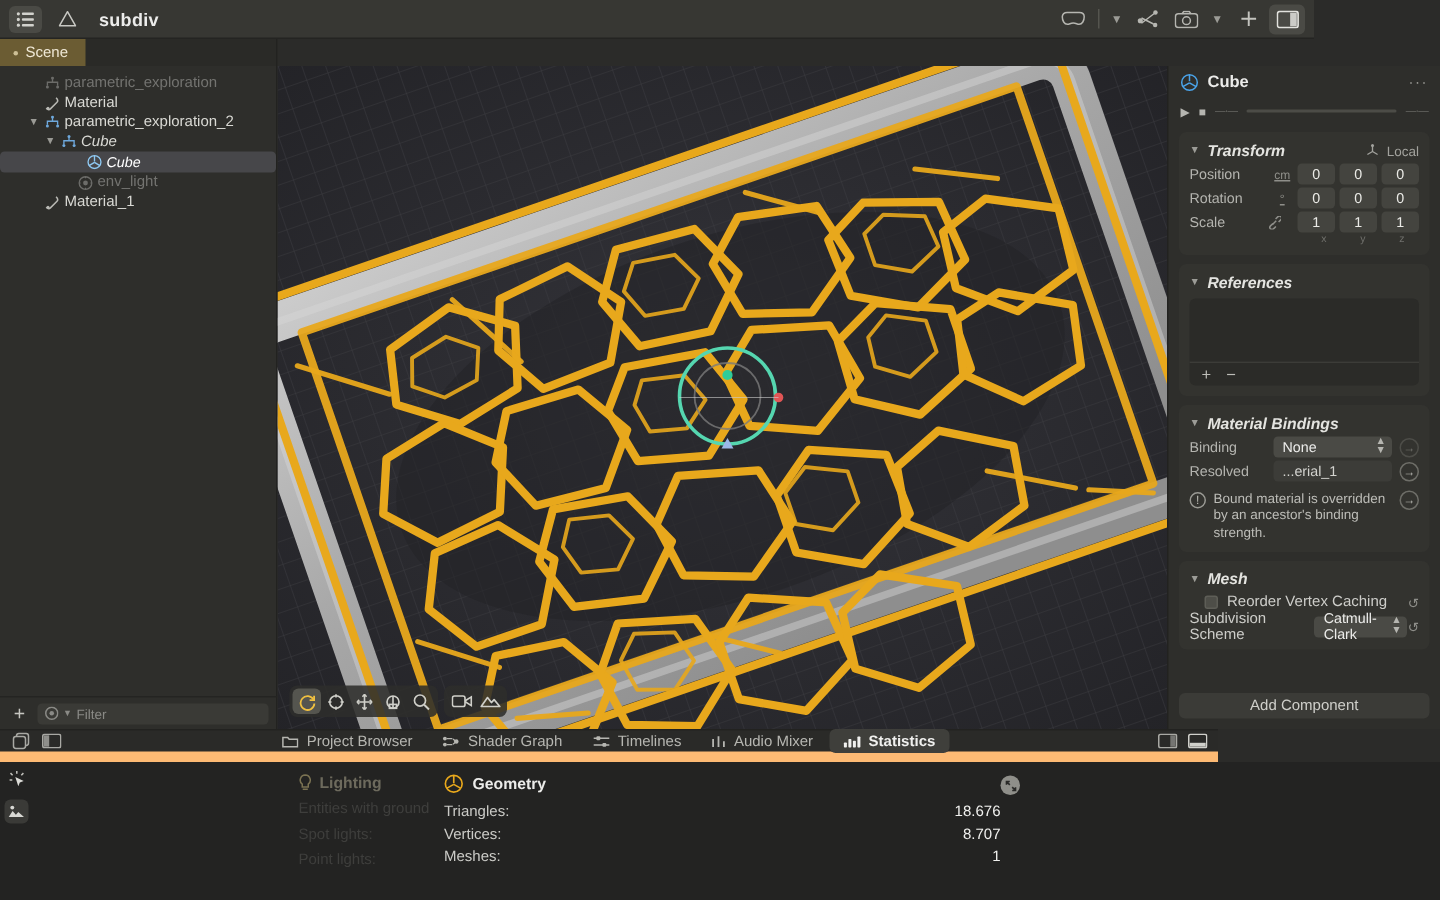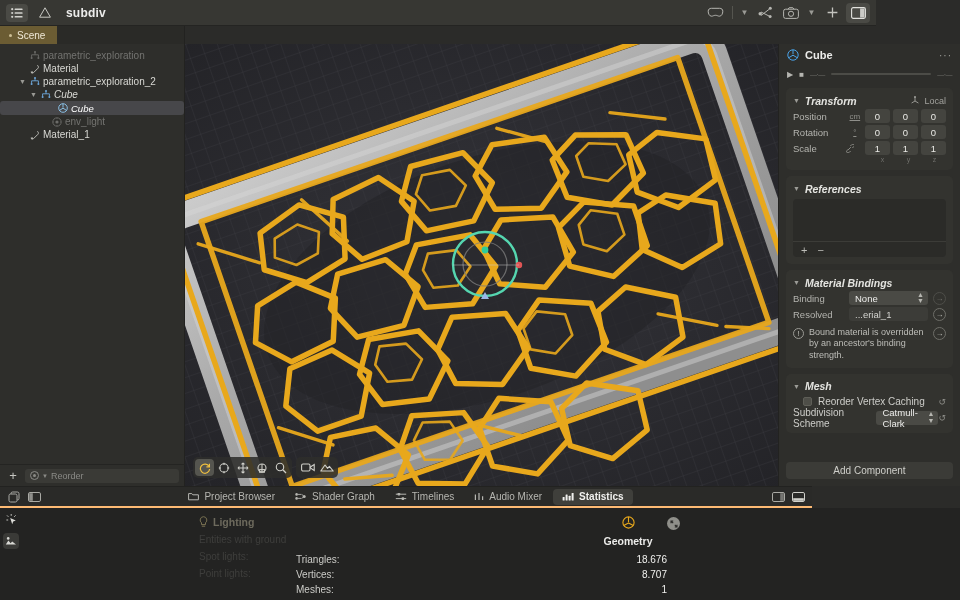--- a/index.html
+++ b/index.html
@@ -144,21 +144,21 @@
   .revert { margin-left:auto; color:#8e8e89; font-size:9px; }
   .addcomp {
     position:absolute; left:7px; right:7px; bottom:7px; height:17px;
     background:#3b3b37; border-radius:4px; display:flex; align-items:center;
     justify-content:center; color:#cfcfca; font-size:10px;
   }
 
   
   .tabbar {
     position:absolute; left:0; top:486px; width:812px; height:22px;
-    background:#2a2a28; border-top:1px solid #222220; border-bottom:2px solid #fdba74;
+    background:#2a2a28; border-top:1px solid #222220; border-bottom:7px solid #fdba74;
     display:flex; align-items:center;
   }
   .tb-left { display:flex; align-items:center; gap:4px; padding-left:6px; }
   .tb-sq { width:16px; height:14px; display:flex; align-items:center; justify-content:center; color:#a9a9a4; border-radius:3px; }
   .tabs-center {
     position:absolute; left:0; right:0; display:flex; justify-content:center; gap:2px;
   }
   .ptab {
     display:flex; align-items:center; gap:5px; height:16px; padding:0 9px;
     border-radius:4px; color:#b6b6b1; font-size:10px;
@@ -179,21 +179,21 @@
   .lightpane {
     position:absolute; left:185px; top:0; width:103px; height:92px; padding:8px 0 0 14px;
   }
   .lp-head { display:flex; align-items:center; gap:5px; color:#6d6a5d; font-size:10.5px; font-weight:bold; }
   .lp-row { color:#3e3e3c; font-size:10px; margin-top:6px; white-space:nowrap; }
 
   .geopane {
     position:absolute; left:288px; top:0; right:0; height:92px; background:#232322;
     padding:8px 0 0 0;
   }
-  .gp-head { display:flex; align-items:center; gap:6px; padding-left:8px;flex-direction:column; }
+  .gp-head { display:flex; align-items:center; gap:6px; padding-left:8px; }
   .gp-title { font-weight:bold; font-size:10.5px; color:#ececea; }
   .gp-close {
     position:absolute; right:280px; top:9px; width:13px; height:13px; border-radius:50%;
     background:#8f8f8a; color:#2a2a28; display:flex; align-items:center; justify-content:center; font-size:8px;
   }
   .gp-row { display:flex; align-items:center; height:15px; padding-left:8px; padding-right:293px; }
   .gp-k { color:#cbcbc7; font-size:10px; }
   .gp-v { margin-left:auto; color:#f0f0ee; font-size:10px; }
 
   svg { display:block; }
@@ -375,21 +375,21 @@
       </div>
 
     <div class="sb-foot">
       <div class="sb-plus">+</div>
       <div class="filter">
         <svg width="9" height="9" viewBox="0 0 9 9">
             <circle cx="4.5" cy="4.5" r="4" fill="none" stroke="#8a8a86"></circle>
             <circle cx="4.5" cy="4.5" r="1.5" fill="#8a8a86"></circle>
           </svg>
         <span style="font-size:6px;color:#8a8a86">▼</span>
-        <span>Reorder</span>
+        <span>Filter</span>
       </div>
     </div>
   </div>
 
   <div class="viewport">
     <svg class="vp-scene" viewBox="0 0 593 442" preserveAspectRatio="none">
       <defs>
         <linearGradient id="gmetal" x1="0" y1="0" x2="0.6" y2="1">
           <stop offset="0" stop-color="#cbcbcb"></stop>
             <stop offset=".45" stop-color="#a9a9a9"></stop>

